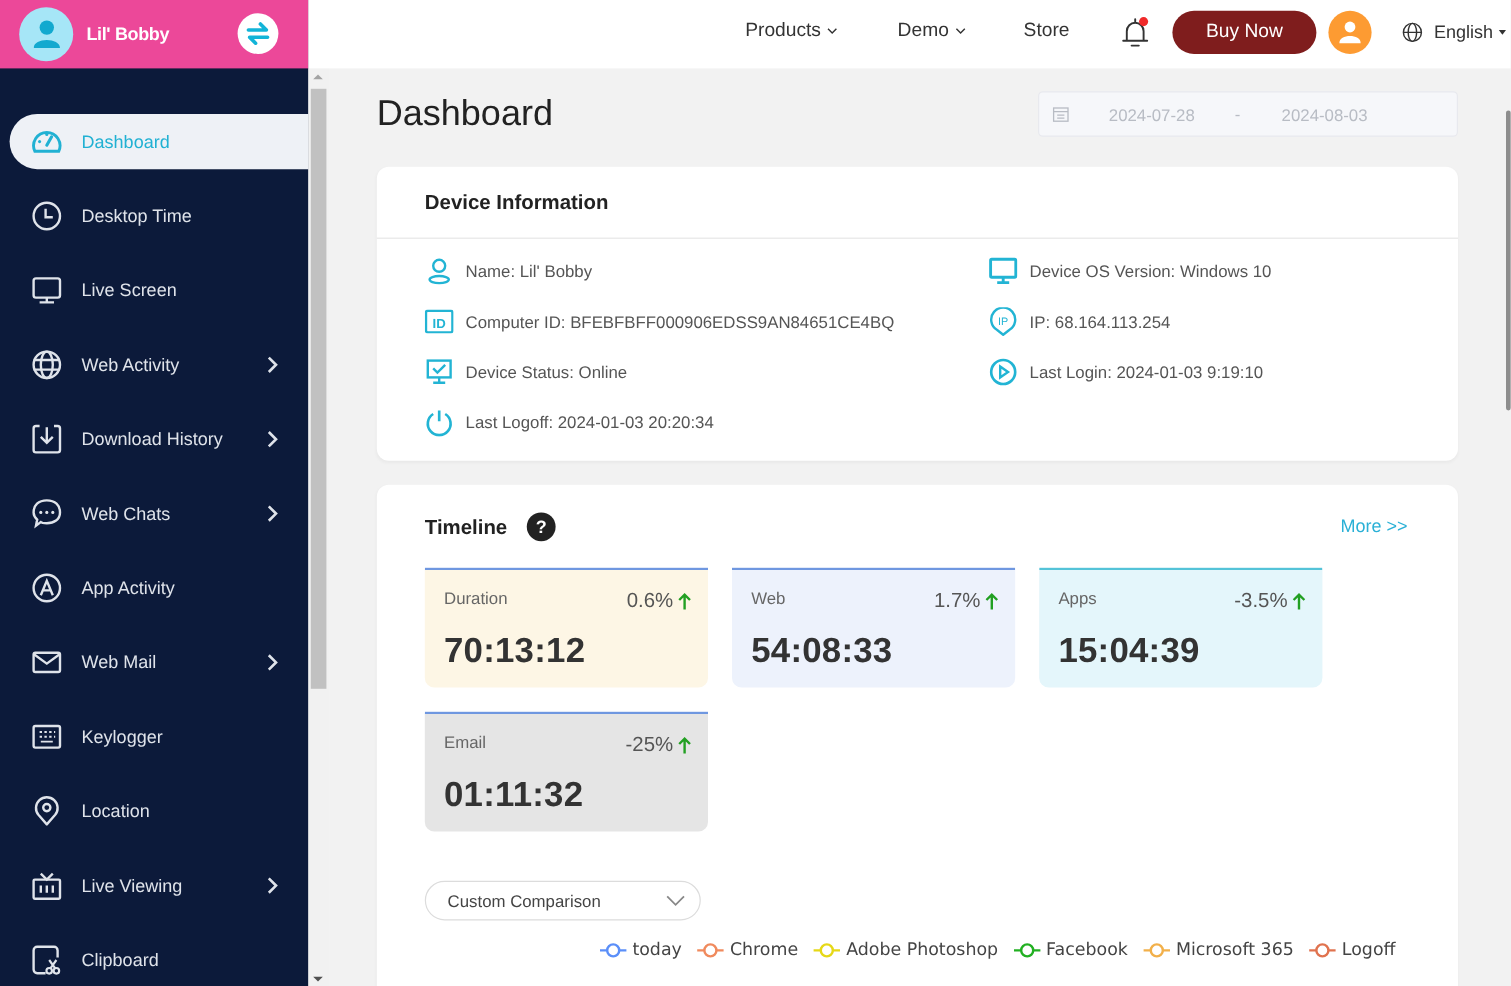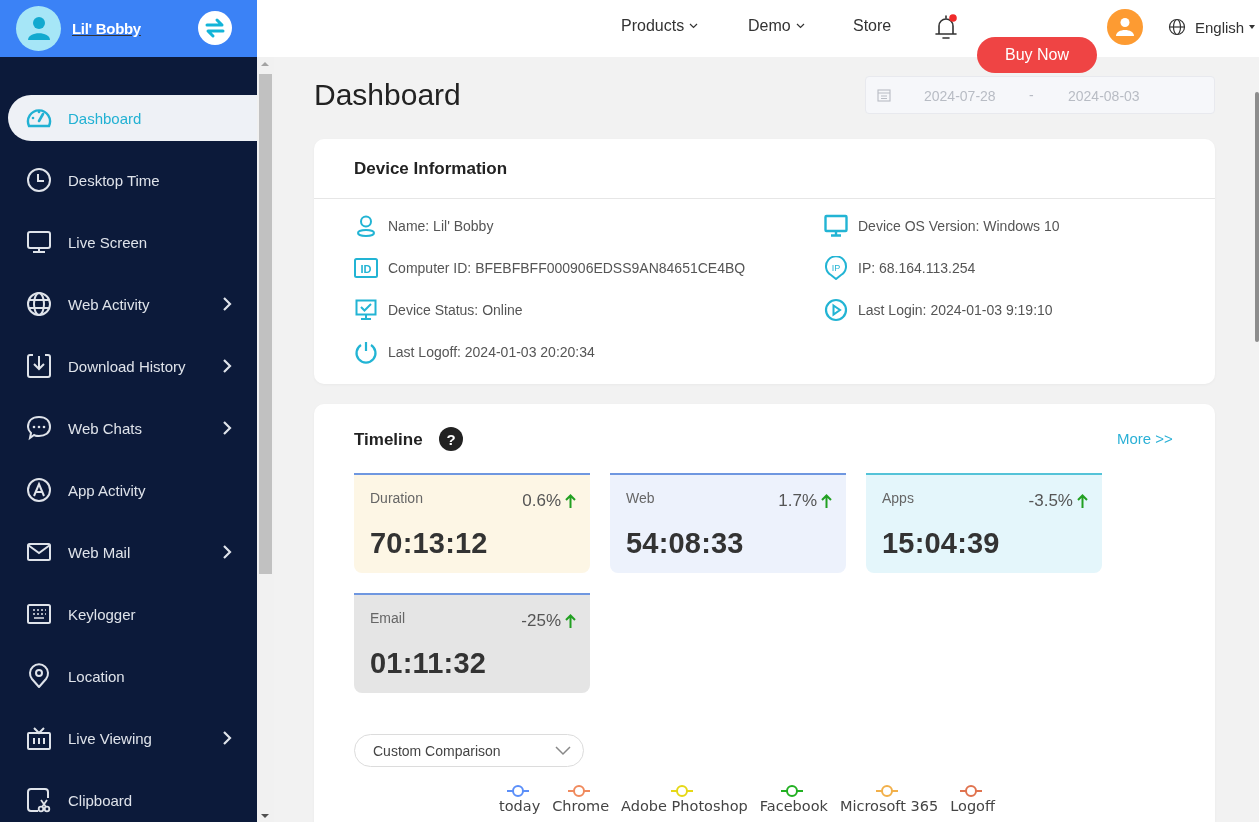--- a/index.html
+++ b/index.html
@@ -1,42 +1,42 @@
 <!DOCTYPE html>
 <html><head>
 <meta charset="utf-8">
 <style>
   * { box-sizing: border-box; margin: 0; padding: 0; }
   html, body { width: 1259px; height: 822px; overflow: hidden; }
   body { font-family: "Liberation Sans", "DejaVu Sans", sans-serif; background: #f2f2f2; position: relative; color: #333; }
 
   
   .sidebar { position: absolute; left: 0; top: 0; width: 257px; height: 822px; background: #0c1a3a; }
-  .sb-head { height: 57px; background: #3b82f6; display: flex; align-items: center; padding-left: 16px; position: relative; text-decoration: underline; }
+  .sb-head { height: 57px; background: #ec4899; display: flex; align-items: center; padding-left: 16px; position: relative; }
   .sb-avatar { width: 45px; height: 45px; border-radius: 50%; background: #a6e6f7; display: flex; align-items: center; justify-content: center; }
   .sb-name { color: #fff; font-weight: bold; font-size: 15px; margin-left: 11px; letter-spacing: -0.3px; }
   .sb-switch { position: absolute; left: 198px; top: 11px; width: 34px; height: 34px; border-radius: 50%; background: #fff; display: flex; align-items: center; justify-content: center; }
   .sb-list { position: relative; }
   .sb-item { position: absolute; left: 8px; width: 249px; height: 46px; display: flex; align-items: center; color: #dfe3ea; font-size: 15px; }
   .sb-item .ic { width: 26px; height: 26px; margin-left: 18px; margin-right: 16px; display: flex; align-items: center; justify-content: center; }
   .sb-item .chev { position: absolute; left: 212px; top: 13px; width: 14px; height: 20px; }
   .sb-item.active { background: #eef1f6; border-radius: 23px 0 0 23px; color: #21b1d3; }
 
   
   .inner-scroll { position: absolute; left: 257px; top: 57px; width: 17px; height: 765px; background: #f1f1f1; }
   .inner-scroll .thumb { position: absolute; left: 2px; top: 17px; width: 13px; height: 500px; background: #c1c1c1; }
   .inner-scroll .arr-up { position: absolute; left: 4px; top: 5px; width: 0; height: 0; border-left: 4px solid transparent; border-right: 4px solid transparent; border-bottom: 4px solid #a3a3a3; }
   .inner-scroll .arr-dn { position: absolute; left: 4px; bottom: 4px; width: 0; height: 0; border-left: 4px solid transparent; border-right: 4px solid transparent; border-top: 4px solid #505050; }
 
   
   .topnav { position: absolute; left: 257px; top: 0; width: 1002px; height: 57px; background: #fff; }
   .nav-link { position: absolute; top: 17px; font-size: 16px; color: #333; display: flex; align-items: center; }
   .nav-link .dd { margin-left: 5px; width: 9px; height: 6px; }
   .bell { position: absolute; left: 676px; top: 12px; width: 26px; height: 30px; }
-  .buy { position: absolute; left: 720px; top: 9px; width: 120px; height: 36px; background: #ef4444; border-radius: 18px; color: #fff; font-size: 16px; display: flex; align-items: center; justify-content: center; margin-top: 28px; }
+  .buy { position: absolute; left: 720px; top: 9px; width: 120px; height: 36px; background: #7f1d1d; border-radius: 18px; color: #fff; font-size: 16px; display: flex; align-items: center; justify-content: center; }
   .user-btn { position: absolute; left: 850px; top: 9px; width: 36px; height: 36px; border-radius: 50%; background: #fd9b32; display: flex; align-items: center; justify-content: center; }
   .lang { position: absolute; left: 911px; top: 18px; font-size: 15px; color: #333; display: flex; align-items: center; }
   .lang .caret { margin-left: 5px; width: 0; height: 0; border-left: 3.5px solid transparent; border-right: 3.5px solid transparent; border-top: 4px solid #333; }
 
   
   .page-title { position: absolute; left: 314px; top: 78px; font-size: 30px; color: #222; font-weight: normal; }
   .daterange { position: absolute; left: 865px; top: 76px; width: 350px; height: 38px; background: #f6f7fa; border: 1px solid #e8e9ee; border-radius: 4px; color: #b8bcc4; font-size: 14px; }
   .daterange .cal { position: absolute; left: 11px; top: 11px; }
   .daterange .d1 { position: absolute; left: 58px; top: 11px; }
   .daterange .sep { position: absolute; left: 163px; top: 10px; }
@@ -62,21 +62,21 @@
   .stat .lbl { position: absolute; left: 16px; top: 15px; font-size: 14px; color: #666; }
   .stat .pct { position: absolute; right: 14px; top: 16px; font-size: 17px; color: #555; display: flex; align-items: center; }
   .stat .pct .up { margin-left: 4px; width: 11px; height: 15px; }
   .stat .val { position: absolute; left: 16px; top: 52px; font-size: 29px; color: #333; font-weight: bold; letter-spacing: 0.2px; }
 
   .compare { position: absolute; left: 40px; top: 330px; width: 230px; height: 33px; border: 1px solid #dcdcdc; border-radius: 17px; font-size: 14px; color: #444; }
   .compare .txt { position: absolute; left: 18px; top: 8px; }
   .compare .chev { position: absolute; left: 200px; top: 11px; width: 16px; height: 10px; }
 
   .legend { position: absolute; left: 185px; top: 380px; display: flex; align-items: center; font-size: 15px; color: #444; font-family: "DejaVu Sans", sans-serif; }
-  .legend .lg { display: flex; align-items: center; margin-right: 12px; flex-direction: column; }
+  .legend .lg { display: flex; align-items: center; margin-right: 12px; }
   .legend svg { margin-right: 4px; }
   .legend .lt { font-size: 14.5px; }
 </style>
 </head>
 <body>
 
 <div class="sidebar">
   <div class="sb-head">
     <div class="sb-avatar">
       <svg width="22" height="26" viewBox="0 0 22 26">

